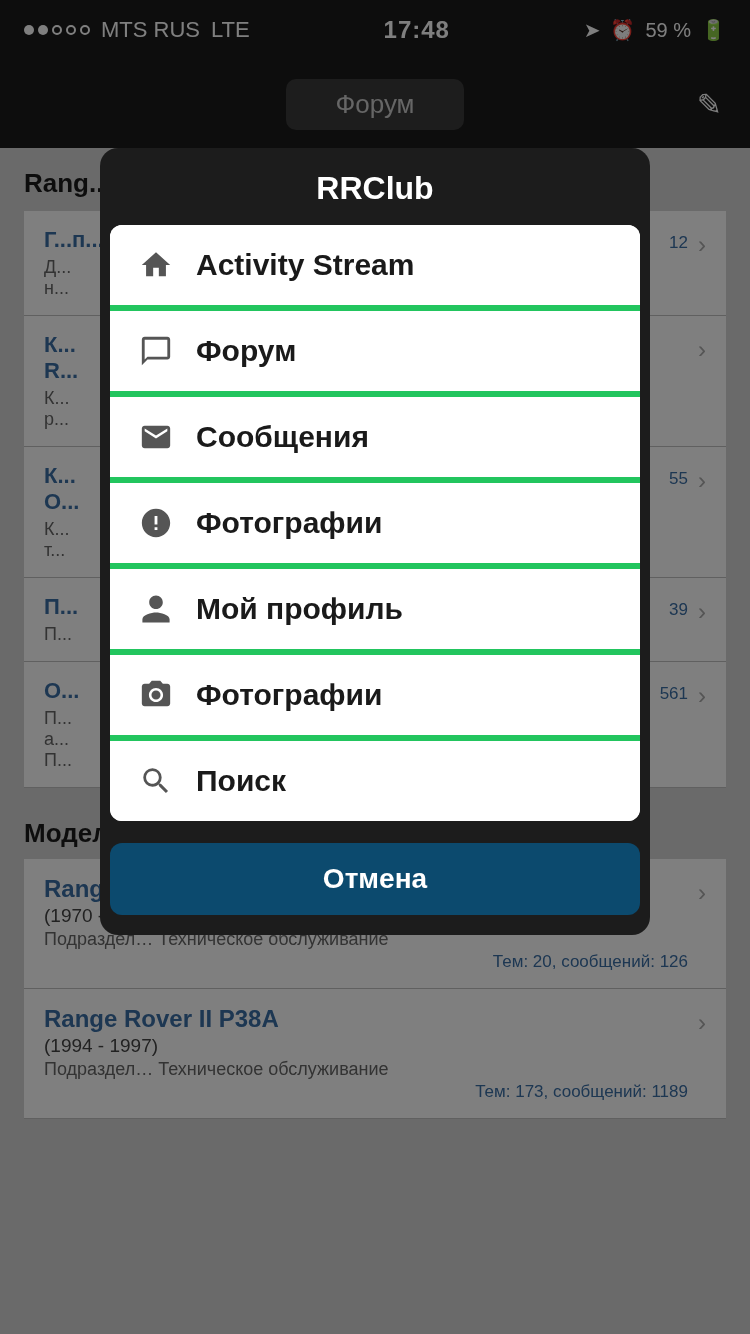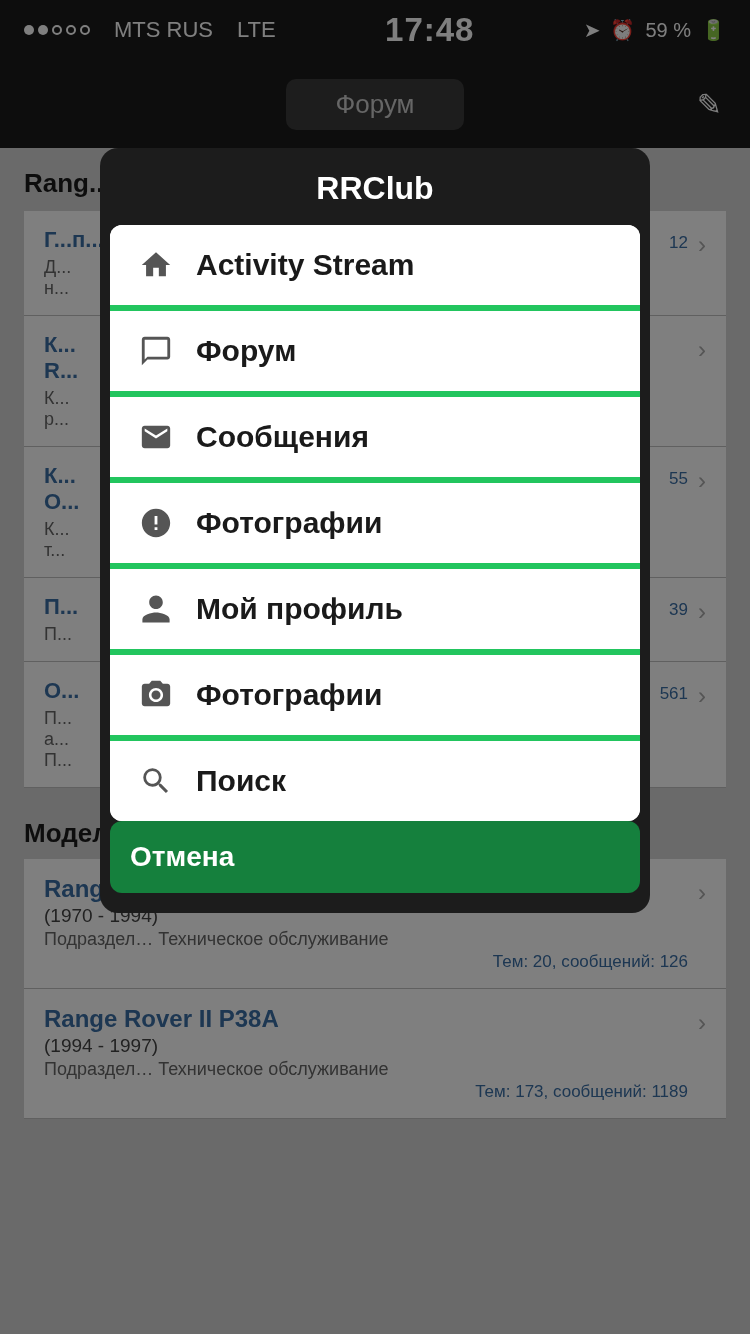--- a/index.html
+++ b/index.html
@@ -19,26 +19,26 @@
       width: 750px;
       height: 60px;
       background: #1a1a1a;
       display: flex;
       align-items: center;
       justify-content: space-between;
       padding: 0 24px;
       color: #fff;
       font-size: 22px;
     }
-    .status-left { display: flex; align-items: center; gap: 24px; }
+    .status-left { display: flex; align-items: center; gap: 11px; }
     .status-dots { display: flex; gap: 4px; }
     .dot { width: 10px; height: 10px; border-radius: 50%; }
     .dot.filled { background: #fff; }
     .dot.empty { background: transparent; border: 2px solid #fff; }
-    .status-center { font-size: 33px; font-weight: 600; letter-spacing: 1px; }
+    .status-center { font-size: 24px; font-weight: 600; letter-spacing: 1px; }
     .status-right { display: flex; align-items: center; gap: 10px; font-size: 20px; }
 
     
     .navbar {
       width: 750px;
       height: 88px;
       background: #1a1a1a;
       display: flex;
       align-items: center;
       justify-content: center;
@@ -143,23 +143,24 @@
       flex-shrink: 0;
     }
     .modal-icon svg { width: 34px; height: 34px; fill: #555; }
     .modal-item-label {
       font-size: 30px;
       font-weight: 600;
       color: #1a1a1a;
     }
     .modal-cancel {
       display: block;
-      background: #15803d;
+      text-align: center;
+      background: #0c4a6e;
       border-radius: 12px;
-      margin: 0 10px 14px;
+      margin: 22px 10px 14px;
       padding: 20px;
       color: #fff;
       font-size: 28px;
       font-weight: 600;
       cursor: pointer;
     }
     .models-title {
       font-size: 26px;
       font-weight: bold;
       color: #1a1a1a;

